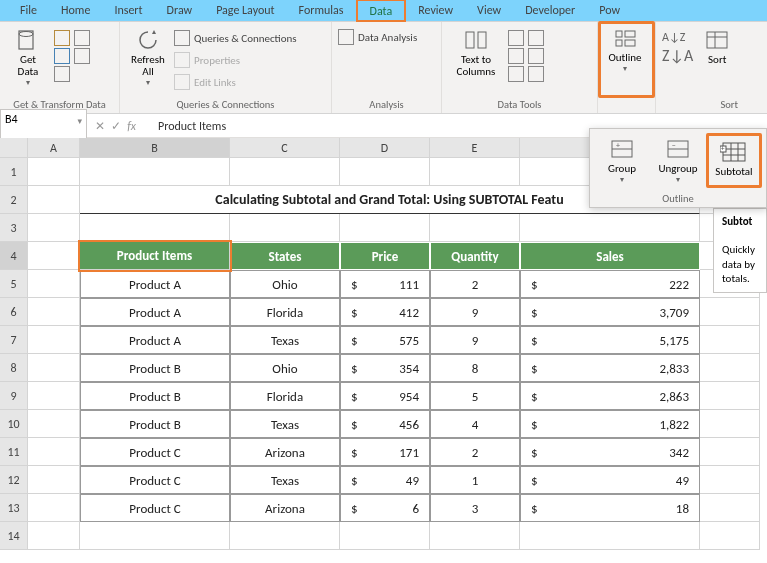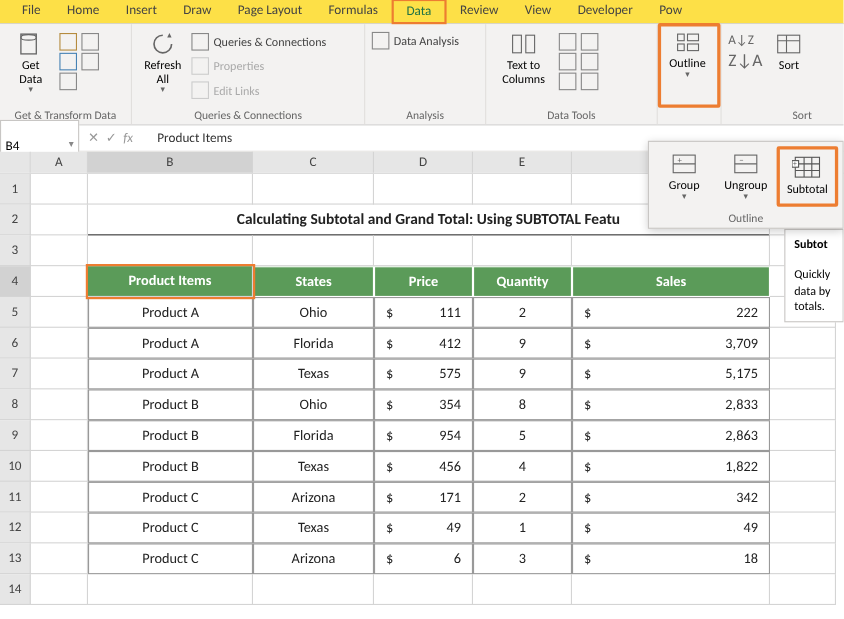--- a/index.html
+++ b/index.html
@@ -1,17 +1,17 @@
 <!DOCTYPE html>
 <html><head>
 <meta charset="utf-8">
 <style>
 * { box-sizing: border-box; margin: 0; padding: 0; font-family: "Segoe UI", Calibri, sans-serif; }
 body { background: #fff; font-size: 12px; overflow: hidden; width: 767px; height: 563px; position: relative; }
-.ribbon-tabs { display: flex; height: 22px; background: #fde047; padding-left: 8px; border-bottom: 1px solid #d4d4d4; }
+.ribbon-tabs { display: flex; height: 22px; background: #7dd3fc; padding-left: 8px; border-bottom: 1px solid #d4d4d4; }
 .ribbon-tab { padding: 3px 12px; font-size: 12px; color: #444; cursor: pointer; }
 .ribbon-tab.active { color: #217346; border-bottom: 2px solid #217346; }
 .ribbon-tab.hl { border: 2px solid #ed7d31; margin: -1px 0; }
 .ribbon { display: flex; height: 92px; background: #f3f2f1; border-bottom: 1px solid #d4d4d4; font-size: 11px; }
 .rgroup { display: flex; flex-direction: column; border-right: 1px solid #e1dfdd; padding: 2px 6px 0; }
 .rgroup-body { flex: 1; display: flex; align-items: flex-start; gap: 4px; padding-top: 2px; }
 .rgroup-label { text-align: center; font-size: 10.5px; color: #666; padding: 2px 0; white-space: nowrap; }
 .big-btn { display: flex; flex-direction: column; align-items: center; justify-content: flex-start; width: 44px; height: 66px; padding-top: 2px; cursor: pointer; text-align: center; line-height: 1.1; }
 .big-btn .ic { width: 24px; height: 24px; margin-bottom: 2px; display: flex; align-items: center; justify-content: center; }
 .big-btn .lbl { font-size: 11px; }
@@ -24,21 +24,21 @@
 .outline-pop { position: absolute; top: 128px; right: 0; background: #f3f2f1; border: 1px solid #c8c6c4; box-shadow: 0 2px 8px rgba(0,0,0,.2); padding: 4px 4px 0; z-index: 5; }
 .outline-pop-body { display: flex; gap: 0; }
 .pop-btn { display: flex; flex-direction: column; align-items: center; width: 56px; padding: 4px 2px; cursor: pointer; line-height: 1.1; text-align: center; }
 .pop-btn .ic { width: 28px; height: 24px; margin-bottom: 2px; }
 .pop-btn .lbl { font-size: 11px; }
 .pop-btn .drop { font-size: 8px; color: #666; }
 .outline-label { text-align: center; font-size: 10.5px; color: #666; padding: 4px 0 2px; }
 .tooltip { position: absolute; top: 208px; right: 0; background: #fff; border: 1px solid #c8c6c4; padding: 6px 8px; width: 54px; overflow: hidden; z-index: 4; font-size: 11px; line-height: 1.3; }
 .tooltip .tthead { font-weight: bold; margin-bottom: 14px; }
 .namebox-row { display: flex; height: 24px; border-bottom: 1px solid #e1dfdd; align-items: center; }
-.namebox { width: 72px; height: 22px; border: 1px solid #c8c6c4; display: flex; align-items: flex-start; padding: 16px 4px; font-size: 12px; background: #fff; justify-content: space-between; }
+.namebox { width: 87px; height: 22px; border: 1px solid #c8c6c4; display: flex; align-items: flex-end; padding: 16px 4px; font-size: 12px; background: #fff; justify-content: space-between; }
 .fx-area { display: flex; align-items: center; gap: 6px; padding-left: 8px; font-size: 12px; color: #444; }
 .fx-btn { color: #999; cursor: pointer; }
 .formula-val { padding-left: 16px; color: #333; }
 .sheet { position: relative; }
 .col-headers { display: flex; height: 20px; background: #fff; border-bottom: 1px solid #d4d4d4; }
 .corner { width: 28px; border-right: 1px solid #d4d4d4; background: #e6e6e6; }
 .ch { border-right: 1px solid #d4d4d4; text-align: center; font-size: 12px; color: #444; background: #e6e6e6; line-height: 20px; }
 .ch.sel { background: #d2d2d2; }
 .rows { display: flex; flex-direction: column; }
 .row { display: flex; height: 28px; }

